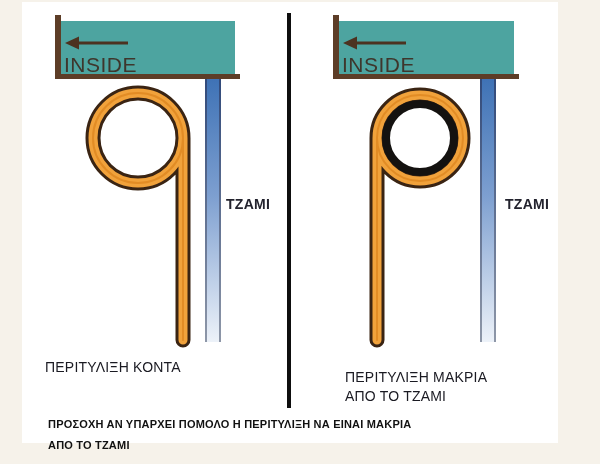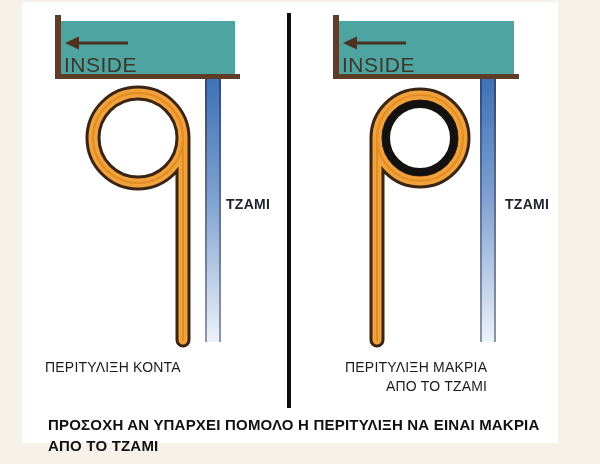--- a/index.html
+++ b/index.html
@@ -23,23 +23,23 @@
   }
   .glass-text{
     font-family:"Liberation Sans", sans-serif;
     font-size:14px;font-weight:700;fill:#23232e;letter-spacing:0.3px;
   }
   .caption{
     position:absolute;font-size:14px;font-weight:400;color:#1a1a22;
     line-height:19px;letter-spacing:0.2px;white-space:nowrap;
   }
   .caption-left{left:45px;top:358px;}
-  .caption-right{left:345px;top:358px;text-align:right;}
+  .caption-right{left:345px;top:368px;}
   .warning{
-    position:absolute;left:48px;top:414px;font-size:15px;font-weight:700;
+    position:absolute;left:48px;top:414px;font-size:11px;font-weight:700;
     color:#111111;line-height:21px;letter-spacing:0.2px;white-space:nowrap;
   }
 </style>
 </head>
 <body>
 
 <div class="canvas"></div>
 
 <svg class="diagram-svg" width="600" height="410" viewBox="0 0 600 410">
   <defs>

